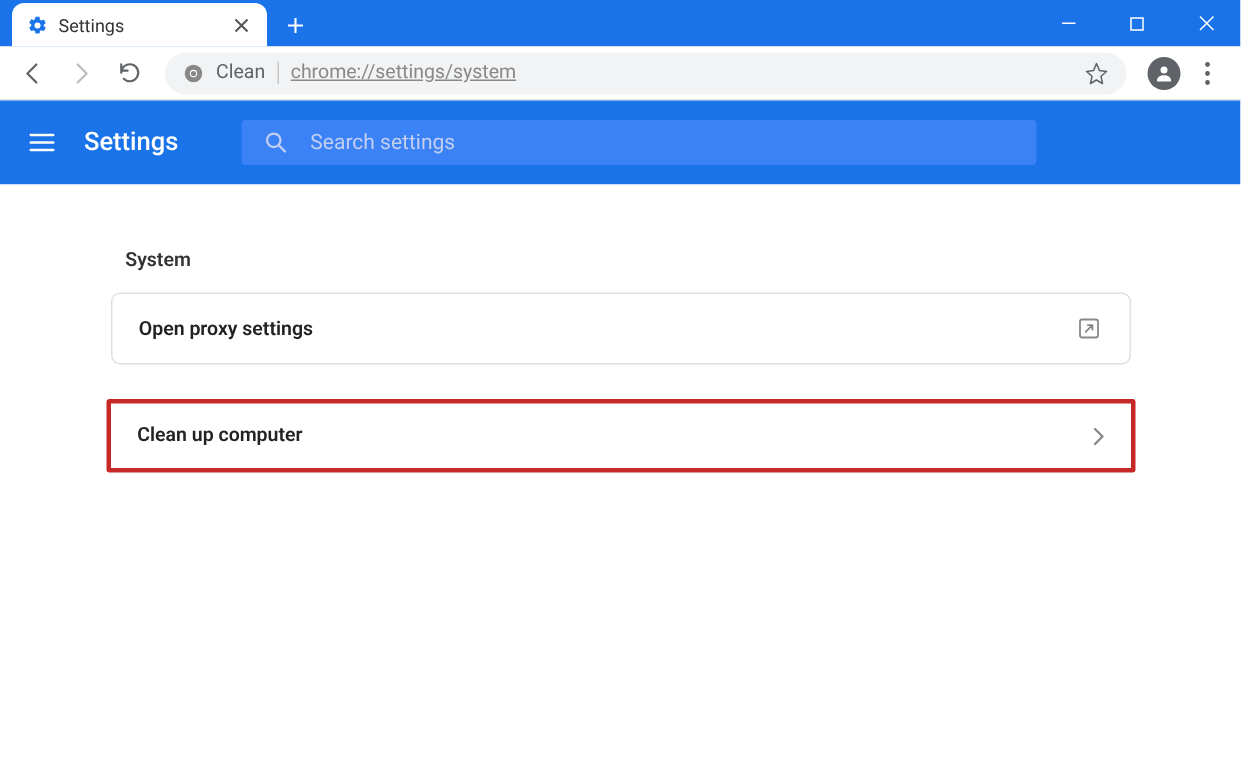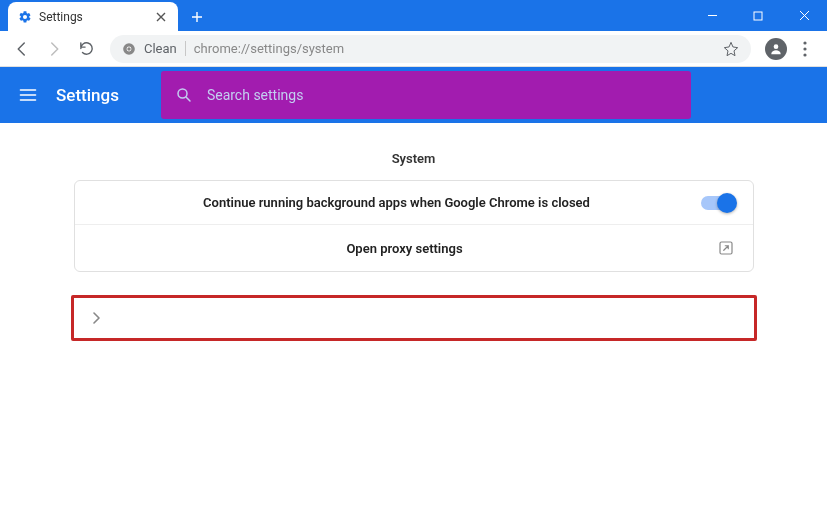--- a/index.html
+++ b/index.html
@@ -16,37 +16,37 @@
     .win-controls { display: flex; height: 31px; }
     .win-btn { width: 46px; display: flex; align-items: center; justify-content: center; cursor: pointer; color: #fff; }
 
     
     .addressbar { height: 36px; background: #fff; border-bottom: 1px solid #e0e0e0; display: flex; align-items: center; padding: 0 8px; gap: 4px; }
     .nav-btn { width: 28px; height: 28px; border-radius: 50%; display: flex; align-items: center; justify-content: center; cursor: pointer; color: #5f6368; }
     .nav-btn.disabled { color: #bdbdbd; }
     .omnibox { flex: 1; height: 28px; background: #f1f3f4; border-radius: 14px; display: flex; align-items: center; padding: 0 12px; gap: 8px; margin: 0 6px; max-width: 720px; }
     .omnibox .chrome-icon { width: 14px; height: 14px; }
     .omnibox .label-chrome { font-size: 13px; color: #5f6368; border-right: 1px solid #c7c7c7; padding-right: 8px; }
-    .omnibox .url { font-size: 13px; color: #888; flex: 1; }
+    .omnibox .url { font-size: 13px; color: #888; flex: 1; text-decoration: underline; }
     .omnibox .star { color: #5f6368; cursor: pointer; }
     .profile { width: 22px; height: 22px; border-radius: 50%; background: #5f6368; display: flex; align-items: center; justify-content: center; color: #fff; cursor: pointer; margin-left: 4px; }
     .kebab { width: 28px; height: 28px; display: flex; align-items: center; justify-content: center; cursor: pointer; color: #5f6368; }
 
     
     .app-header { height: 56px; background: #1a73e8; display: flex; align-items: center; padding: 0 18px; gap: 18px; }
     .hamburger { cursor: pointer; color: #fff; }
     .app-title { color: #fff; font-size: 17px; font-weight: 500; }
-    .searchbox { flex: 0 0 530px; height: 48px; background: #a21caf; border-radius: 3px; display: flex; align-items: center; padding: 0 14px; gap: 14px; margin-left: 24px; }
+    .searchbox { flex: 0 0 530px; height: 30px; background: #3b82f6; border-radius: 3px; display: flex; align-items: center; padding: 0 14px; gap: 14px; margin-left: 24px; }
     .searchbox input { background: transparent; border: none; outline: none; color: #fff; font-size: 14px; flex: 1; }
     .searchbox input::placeholder { color: #c3cef0; }
     .search-icon { color: #c3cef0; }
 
     
     .content-area { height: calc(521px - 31px - 36px - 56px); background: #fff; overflow-y: scroll; position: relative; }
-    .content-inner { max-width: 680px; margin: 0 auto; padding: 20px 0 40px 0; text-align: center; }
+    .content-inner { max-width: 680px; margin: 0 auto; padding: 35px 0 40px 0; }
     .section-title { font-size: 13px; color: #333; font-weight: 600; margin: 8px 10px 14px 10px; }
     .card { border: 1px solid #e0e0e0; border-radius: 6px; background: #fff; margin-bottom: 26px; }
     .row { display: flex; align-items: center; padding: 14px 18px; border-bottom: 1px solid #eee; cursor: default; }
     .row:last-child { border-bottom: none; }
     .row.clickable { cursor: pointer; }
     .row-label { font-size: 13px; color: #222; font-weight: 600; flex: 1; }
     .toggle { width: 34px; height: 14px; border-radius: 8px; position: relative; cursor: pointer; }
     .toggle.on { background: #a7c7fa; }
     .toggle.on::after { content: ''; position: absolute; right: -2px; top: -3px; width: 20px; height: 20px; border-radius: 50%; background: #1a73e8; box-shadow: 0 1px 3px rgba(0,0,0,0.3); }
     .launch-icon { color: #888; }
@@ -166,37 +166,34 @@
     </span>
     <input type="text" placeholder="Search settings" style="">
   </div>
 </div>
 
 <div class="content-area">
   <div class="content-inner">
 
     <div class="section-title">System</div>
     <div class="card">
-      <div class="row">
-        <span class="row-label">Continue running background apps when Google Chrome is closed</span>
-        <div class="toggle on"></div>
-      </div>
       <div class="row clickable">
         <span class="row-label">Open proxy settings</span>
         <span class="launch-icon">
           <svg width="18" height="18" viewBox="0 0 24 24" fill="none">
               <rect x="4" y="4" width="16" height="16" rx="2" stroke="#888" stroke-width="1.6"></rect>
               <path d="M9 15l6-6M11 9h4v4" stroke="#888" stroke-width="1.6" stroke-linecap="round" stroke-linejoin="round"></path>
             </svg>
         </span>
       </div>
     </div>
 
     <div class="card highlight">
       <div class="row clickable">
+        <span class="row-label">Clean up computer</span>
         <span class="chevron">
           <svg width="8" height="12" viewBox="0 0 8 12">
               <path d="M2 1l5 5-5 5" stroke="#888" stroke-width="1.6" fill="none" stroke-linecap="round" stroke-linejoin="round"></path>
             </svg>
         </span>
       </div>
     </div>
 
   </div>
 </div>

